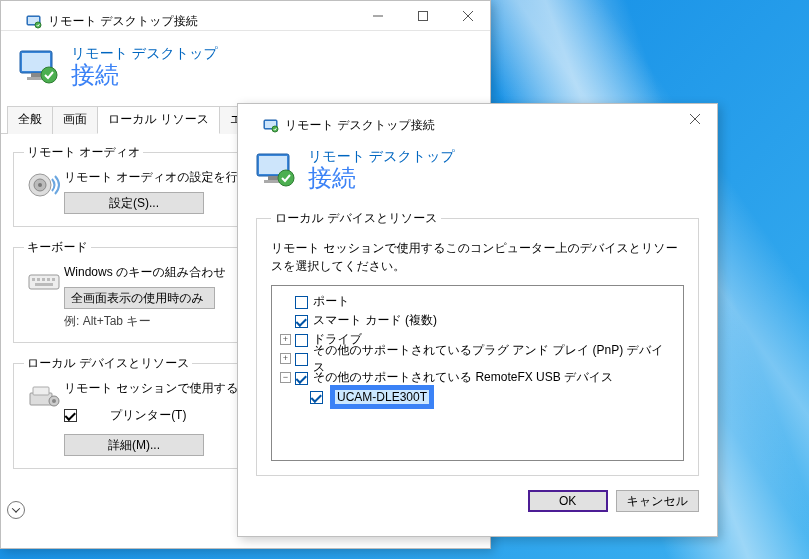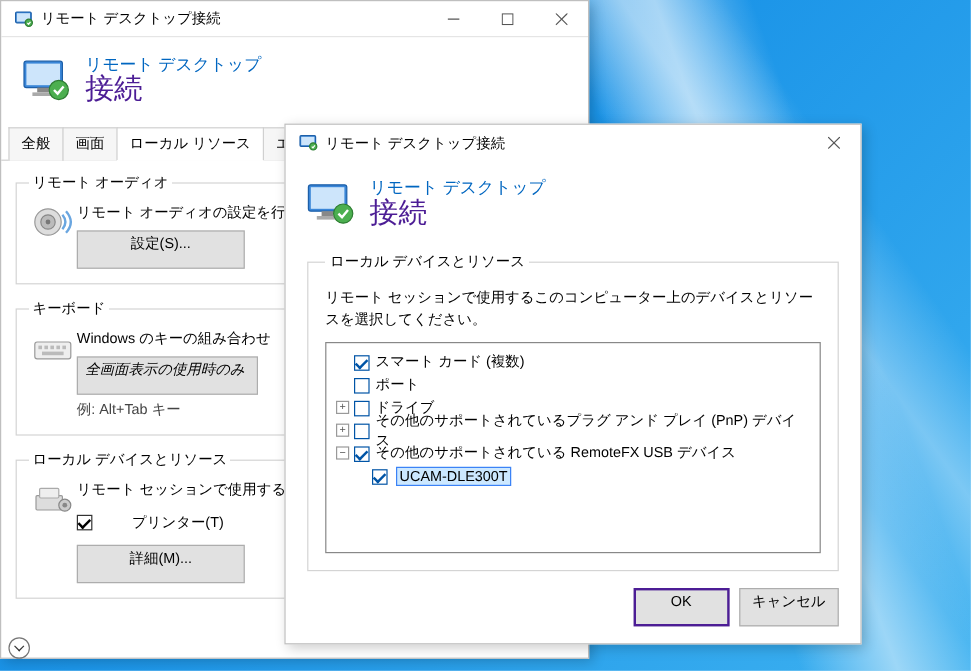--- a/index.html
+++ b/index.html
@@ -11,48 +11,48 @@
     background:
       linear-gradient(70deg, rgba(255,255,255,0) 40%, rgba(255,255,255,.5) 50%, rgba(255,255,255,0) 60%),
       linear-gradient(55deg, rgba(255,255,255,0) 50%, rgba(255,255,255,.35) 58%, rgba(255,255,255,0) 66%);
     pointer-events:none;
   }
 
   .window { position:absolute; background:#fff; border:1px solid #bfbfbf; box-shadow: 3px 3px 10px rgba(0,0,0,.2); }
   .w1 { left:0; top:0; width:491px; height:549px; }
   .w2 { left:237px; top:103px; width:481px; height:434px; }
 
-  .titlebar { height:30px; display:flex; align-items:center; padding:0 0 0 11px; border-bottom:1px solid #e5e5e5; }
+  .titlebar { height:30px; display:flex; align-items:flex-end; padding:0 0 0 25px; border-bottom:1px solid #e5e5e5; }
   .w2 .titlebar { border-bottom:none; }
   .titlebar .ticon { width:16px; height:16px; margin-right:6px; }
   .titlebar .title { flex:1; color:#000; }
   .winbtns { display:flex; height:100%; }
   .winbtn { width:45px; display:flex; align-items:center; justify-content:center; color:#555; }
   .winbtn svg{ width:10px; height:10px; }
 
   .banner { display:flex; align-items:center; padding:14px 16px 18px; }
   .banner .bicon { width:44px; height:44px; margin-right:10px; }
   .banner .bt1 { color:#0066c0; font-size:14px; line-height:1.2; }
-  .banner .bt2 { color:#4c1d95; font-size:24px; font-weight:400; line-height:1.1; }
+  .banner .bt2 { color:#3b82f6; font-size:24px; font-weight:400; line-height:1.1; }
 
   .tabs { display:flex; border-bottom:1px solid #d0d0d0; padding:0 6px; margin-top:-2px; }
   .tab { padding:4px 10px 5px; border:1px solid transparent; border-bottom:none; margin-right:-1px; position:relative; top:1px; background:#fff;}
   .tab.inactive { border-color:#d0d0d0; background:#f6f6f6; }
   .tab.active { border-color:#d0d0d0; border-bottom:1px solid #fff; background:#fff; z-index:1; }
   .tab.cut { padding-right:4px; }
 
   .body1 { padding:10px 12px 8px; }
   fieldset.grp { border:1px solid #d4d4d4; margin:0 0 12px 0; padding:6px 10px 12px; }
   fieldset.grp > legend { padding:0 3px; color:#000; }
   .row { display:flex; align-items:flex-start; }
   .row .gicon { width:40px; min-width:40px; height:36px; display:flex; align-items:center; justify-content:center; }
   .row .gicon svg{ width:34px; height:30px; }
   .row .content { flex:1; }
   .desc { margin:2px 0 6px; color:#000; }
-  .btn { display:inline-block; min-width:140px; height:32px; padding:0 10px; background:#e1e1e1; border:1px solid #adadad; text-align:center; line-height:20px; }
+  .btn { display:inline-block; min-width:140px; height:22px; padding:0 10px; background:#e1e1e1; border:1px solid #adadad; text-align:center; line-height:20px; }
   .btn2 { min-width:80px; }
   .btn.primary { border:2px solid #4c1d95; line-height:18px; }
   .ex { margin:4px 0 0 0; color:#444; }
 
   .chk { display:inline-flex; align-items:center; margin:4px 0 2px;gap:28px; }
   .chk .box { width:13px; height:13px; border:1px solid #333; margin-right:5px; display:flex; align-items:center; justify-content:center; background:#fff;}
   .chk .box.checked::after{ content:""; width:8px; height:4px; border-left:2px solid #000; border-bottom:2px solid #000; transform:rotate(-45deg) translate(0px,-1px);}
   .chk.blue .box{ border-color:#0054a6;}
   .chk.blue .box.checked::after{ border-color:#0054a6;}
 
@@ -63,21 +63,21 @@
   
   .body2 { padding:0 18px 14px; }
   fieldset.grp2 { border:1px solid #d4d4d4; margin:0; padding:10px 14px 14px; }
   fieldset.grp2 > legend { padding:0 4px; }
   .instr { margin:2px 0 10px; line-height:1.5; }
   .tree { border:1px solid #888; padding:6px 8px 6px 8px; height:176px; overflow:hidden; background:#fff;}
   .tri { display:flex; align-items:center; height:19px; }
   .tri .exp { width:11px; height:11px; border:1px solid #999; margin-right:4px; display:flex; align-items:center; justify-content:center; font-size:9px; line-height:9px; color:#555; background:#fff;}
   .tri .sp { width:15px; }
   .tri .inset { width:15px; }
-  .sel { background:#cce8ff; border:1px solid #3b82f6; padding:0 2px; margin-left:2px;}
+  .sel { background:#cce8ff; border:5px solid #3b82f6; padding:0 2px; margin-left:2px;}
   .btnrow { display:flex; justify-content:flex-end; gap:8px; margin-top:14px; }
 </style>
 </head>
 <body>
 
 <div class="window w1">
   <div class="titlebar">
     <span class="ticon">
       <svg viewBox="0 0 16 16">
           <rect x="1" y="2" width="13" height="9" rx="1" fill="#3a86d8" stroke="#1d5fa8"></rect>
@@ -163,21 +163,21 @@
                 <rect x="10" y="13" width="3" height="3"></rect>
                 <rect x="15" y="13" width="3" height="3"></rect>
                 <rect x="20" y="13" width="3" height="3"></rect>
                 <rect x="25" y="13" width="3" height="3"></rect>
                 <rect x="8" y="18" width="18" height="3"></rect>
               </g>
             </svg>
         </div>
         <div class="content">
           <div class="desc">Windows のキーの組み合わせ</div>
-          <span class="btn" style="text-align:right;padding-left:6px;min-width:130px;font-style:italic;">全画面表示の使用時のみ</span>
+          <span class="btn" style="text-align:right;padding-left:6px;min-width:130px;">全画面表示の使用時のみ</span>
           <div class="ex">例: Alt+Tab キー</div>
         </div>
       </div>
     </fieldset>
 
     <fieldset class="grp">
       <legend>ローカル デバイスとリソース</legend>
       <div class="row">
         <div class="gicon">
           <svg viewBox="0 0 34 30">
@@ -245,30 +245,30 @@
 
   <div class="body2">
     <fieldset class="grp2">
       <legend>ローカル デバイスとリソース</legend>
       <div class="instr">リモート セッションで使用するこのコンピューター上のデバイスとリソースを選択してください。</div>
 
       <div class="tree">
         <div class="tri">
           <span class="sp"></span>
           <span class="chk blue">
+              <span class="box"></span>
+            </span>
+          <span>ポート</span>
+        </div>
+        <div class="tri">
+          <span class="sp"></span>
+          <span class="chk blue">
               <span class="box checked"></span>
             </span>
           <span>スマート カード (複数)</span>
-        </div>
-        <div class="tri">
-          <span class="sp"></span>
-          <span class="chk blue">
-              <span class="box"></span>
-            </span>
-          <span>ポート</span>
         </div>
         <div class="tri">
           <span class="exp">+</span>
           <span class="chk blue">
               <span class="box"></span>
             </span>
           <span>ドライブ</span>
         </div>
         <div class="tri">
           <span class="exp">+</span>

